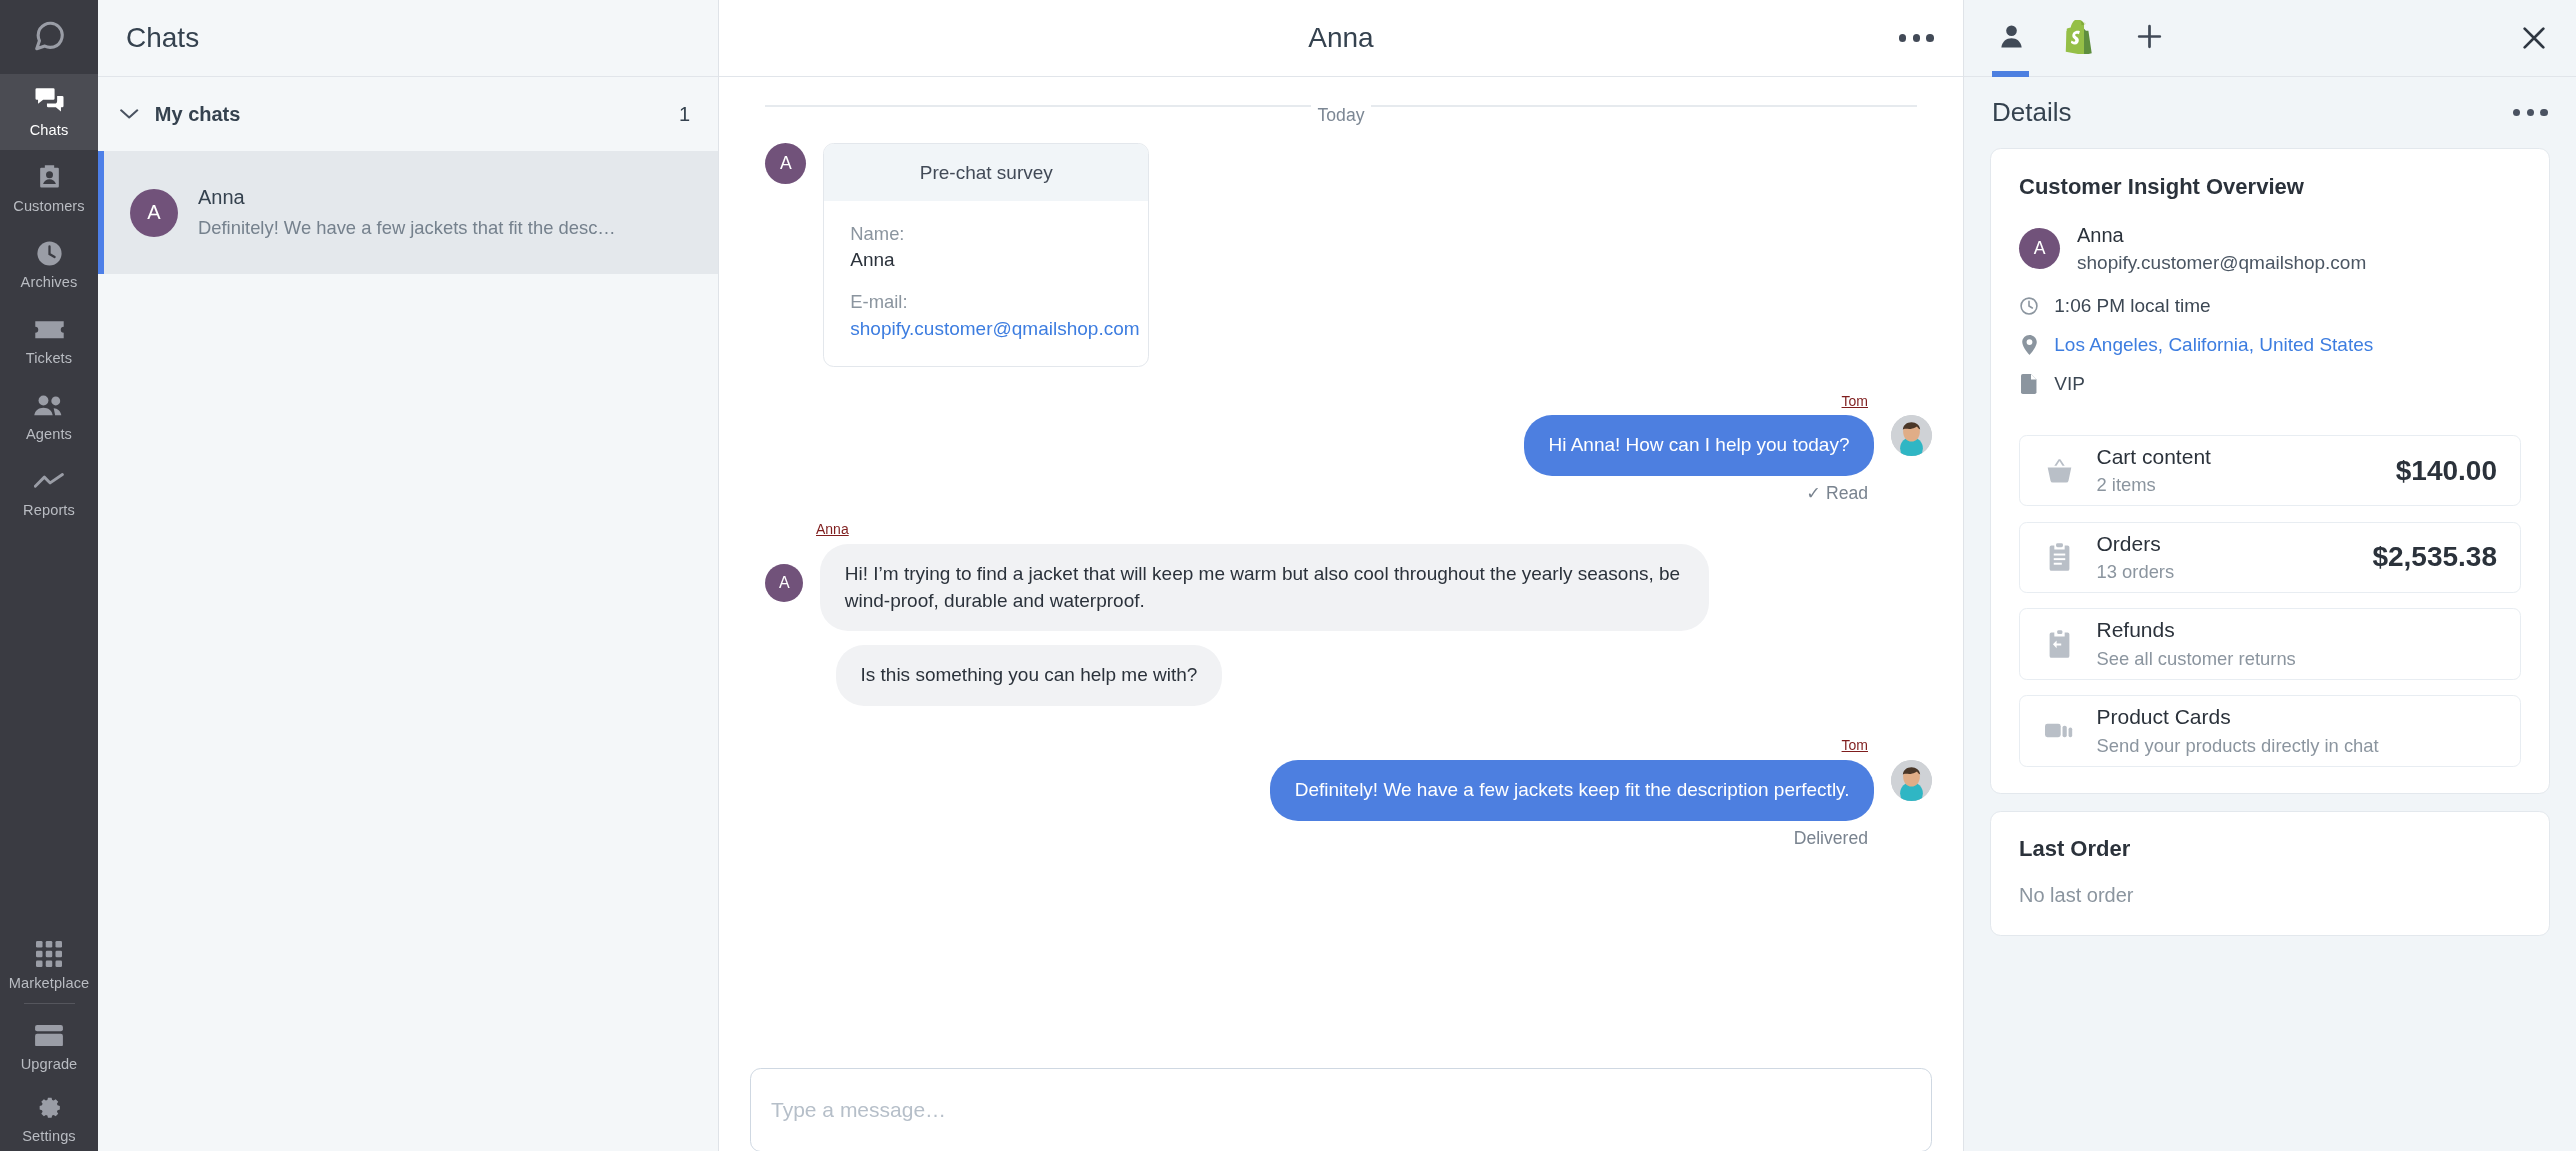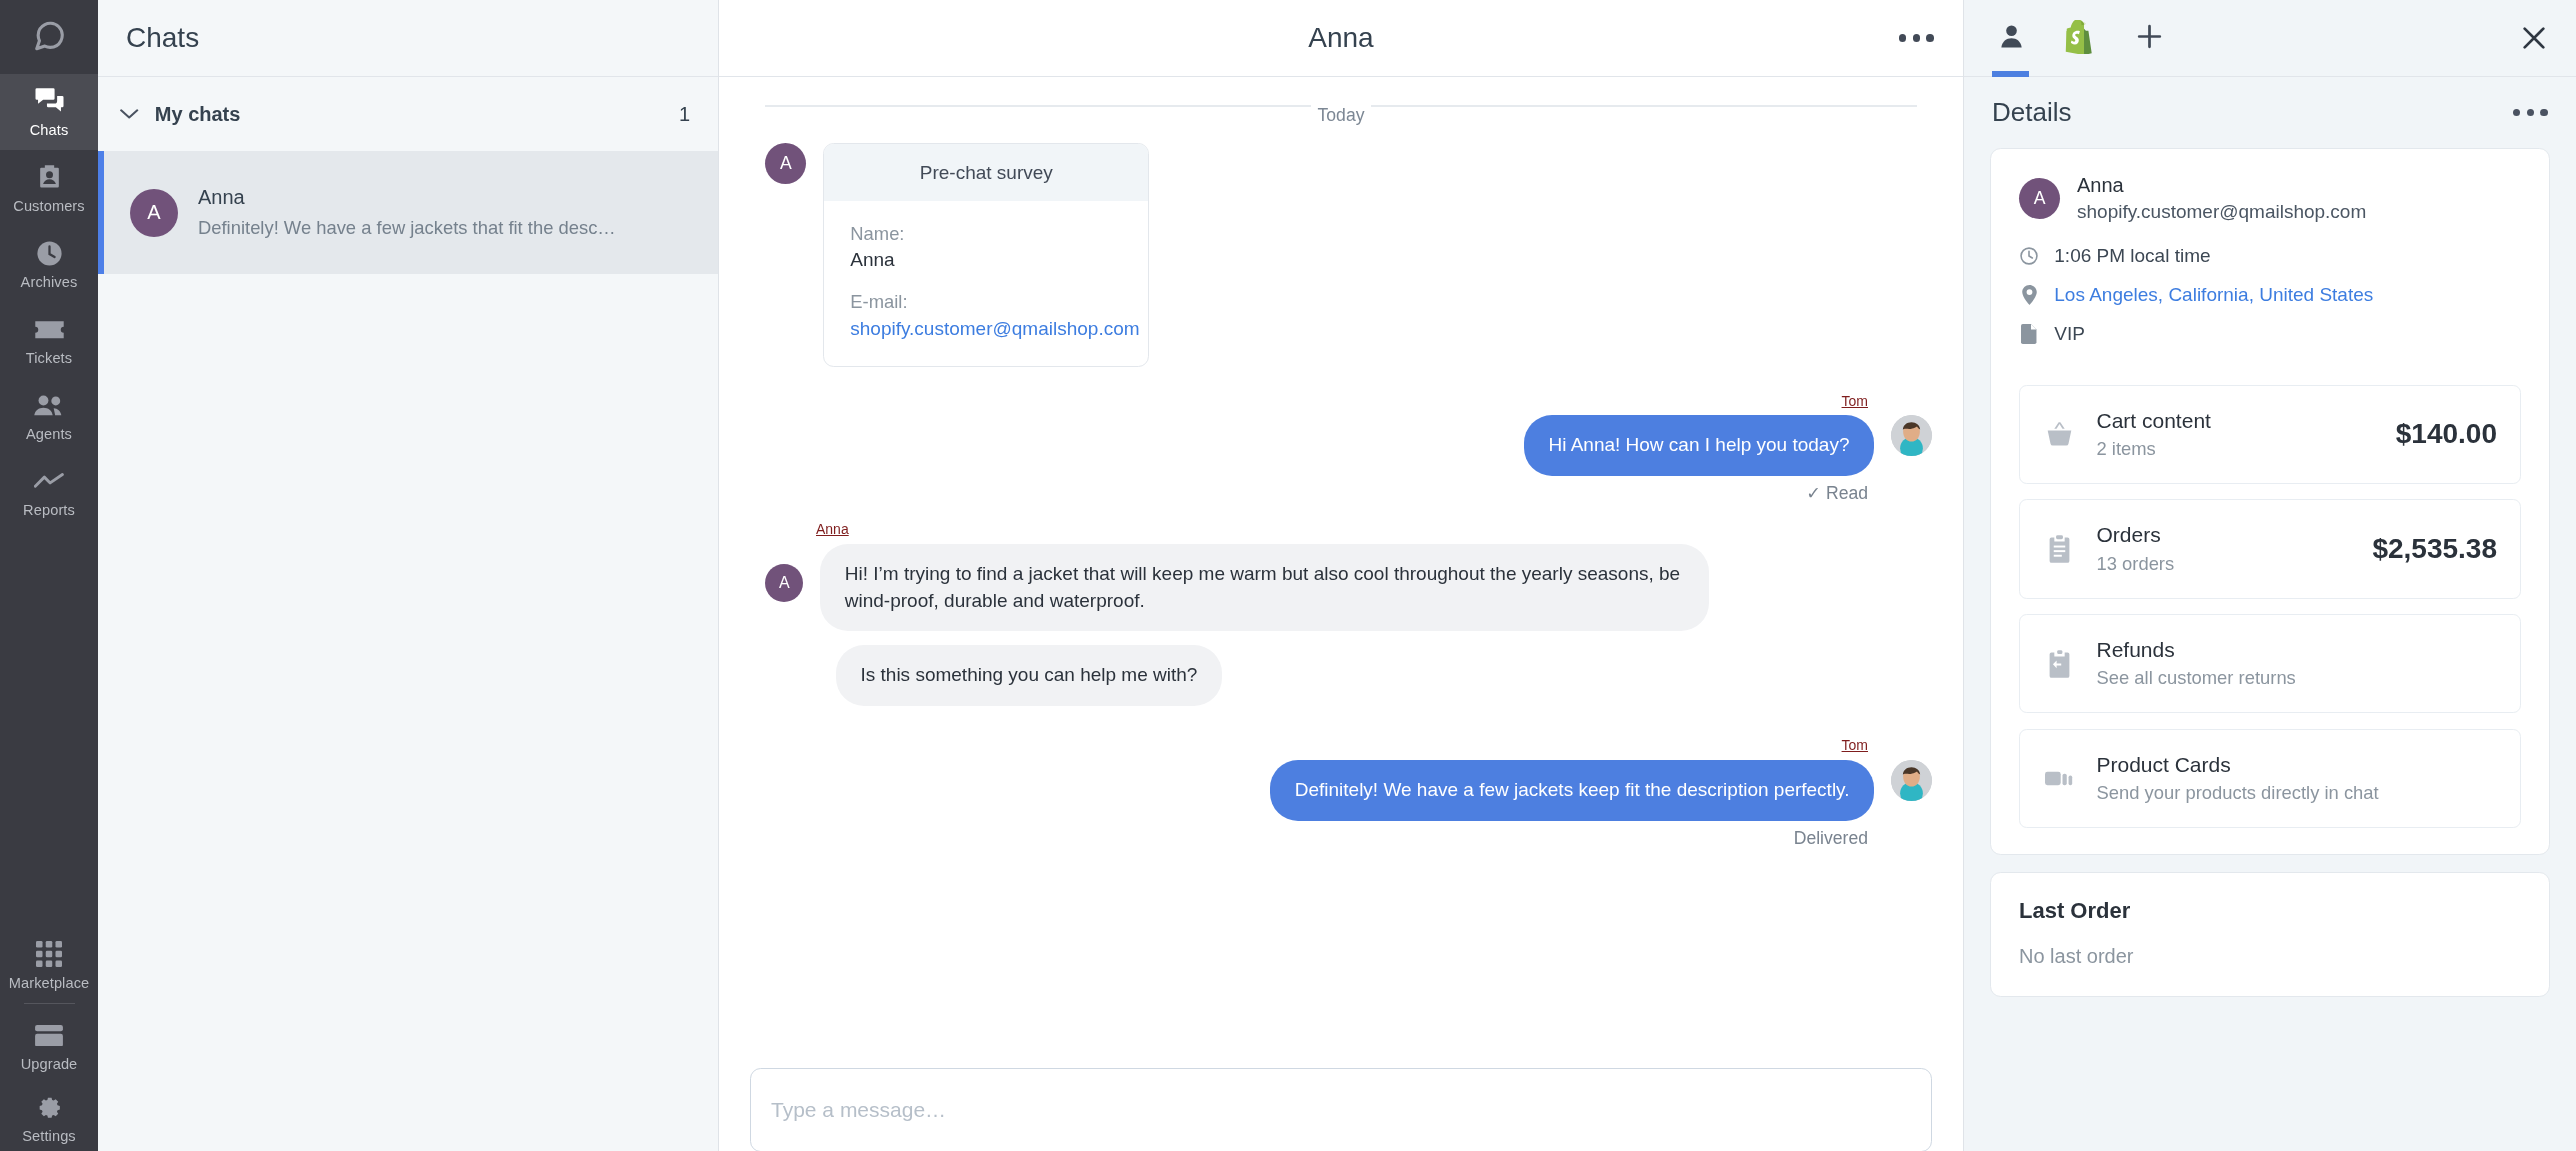--- a/index.html
+++ b/index.html
@@ -204,21 +204,21 @@
   .info-row .link { color: #3d7de0; cursor: pointer; }
   .tile-ic { width: 32px; display: flex; justify-content: center; flex: 0 0 32px; }
   .tile-text { flex: 1; min-width: 0; }
   .tile-title { font-size: 21px; color: #2b323b; margin-bottom: 5.4px; }
   .tile-sub { font-size: 18.4px; color: #8b959f; }
   .tile-val { font-size: 28px; color: #2b323b; font-weight: 600; white-space: nowrap; }
 
   .tiles-wrap { padding: 0 28px 26px 28px; display: flex; flex-direction: column; gap: 15.3px; }
   .tile2 {
     border: 0.8px solid #e8edf2; border-radius: 7.7px;
-    display: flex; align-items: center; gap: 21.5px; padding: 23px 23px;
+    display: flex; align-items: center; gap: 21.5px; padding: 9px 23px;
     cursor: pointer; background: #fff;
   }
   .last-order-body { font-size: 20px; color: #8b959f; }
 </style>
 </head>
 <body>
 
 <div class="app">
 
   <div class="nav-rail">
@@ -476,20 +476,21 @@
       <div class="details-title">Details</div>
       <div class="dots light" style="margin-left:auto;">
           <i></i>
           <i></i>
           <i></i>
         </div>
     </div>
 
     <div class="card">
       <div class="card-pad">
+        <div class="card-title">Customer Insight Overview</div>
 
         <div class="cust-row">
           <div class="avatar av-54">A</div>
           <div>
             <div class="cust-name">Anna</div>
             <div class="cust-mail">shopify.customer@qmailshop.com</div>
           </div>
         </div>
 
         <div class="info-row">

